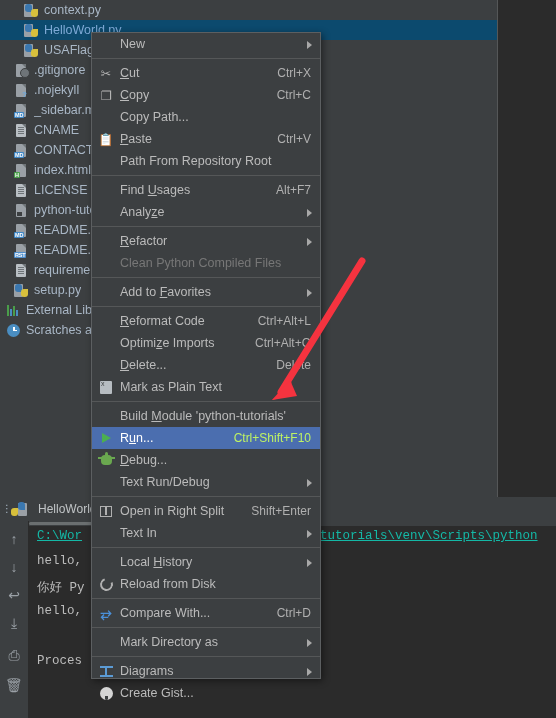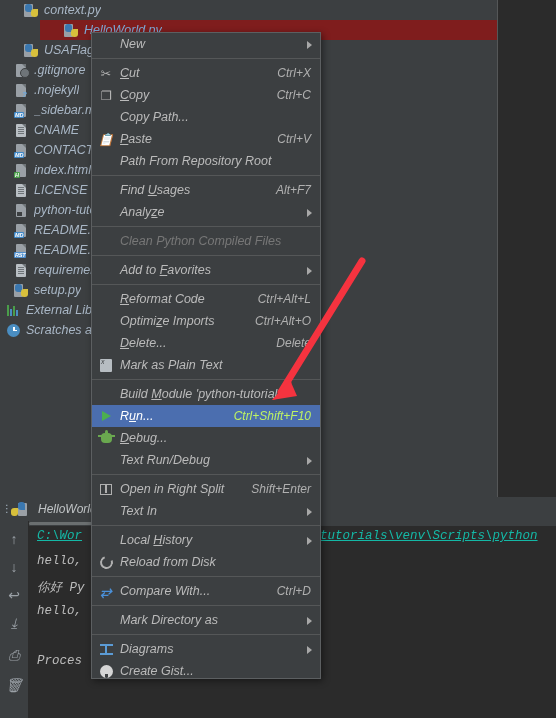--- a/index.html
+++ b/index.html
@@ -2,40 +2,40 @@
 <html><head>
 <meta charset="utf-8">
 <style>
   html,body{margin:0;padding:0;}
   body{
     width:556px;height:718px;overflow:hidden;position:relative;
     background:#2b2b2b;
     font-family:"Liberation Sans","DejaVu Sans",sans-serif;
     -webkit-font-smoothing:antialiased;
   }
-  .ide{position:absolute;inset:0;background:#2b2b2b;font-style:italic;}
+  .ide{position:absolute;inset:0;background:#2b2b2b;}
 
   
   .tree{
     position:absolute;left:0;top:0;width:497px;height:497px;
     background:#3c3f41;
   }
   .tree-divider{
     position:absolute;left:497px;top:0;width:1px;height:497px;background:#555758;
   }
   .editor-bg{
     position:absolute;left:498px;top:0;width:58px;height:497px;background:#2b2b2b;
   }
   .tree-row{
     position:absolute;left:0;width:497px;height:20px;
     display:flex;align-items:center;
     color:#a9b7c6;font-size:12.5px;white-space:nowrap;
   }
   .tree-row .ind{display:inline-block;}
-  .tree-row.selected{background:#7f1d1d;margin-left:40px;}
+  .tree-row.selected{background:#0c4a6e;}
   .tree-row.selected .lbl{color:#7ea9d6;}
   .lbl{overflow:hidden;}
   .ficon{
     width:15px;height:15px;margin-right:5px;position:relative;flex:0 0 auto;
     display:inline-block;
   }
   
   .sheet{
     position:absolute;left:2px;top:1px;width:10px;height:13px;
     background:#9aa0a6;border-radius:1px;
@@ -459,20 +459,24 @@
         <div class="msep"></div>
         <div class="mi">
           <span class="mlabel">Find <u>U</u>sages</span>
           <span class="mshort">Alt+F7</span>
         </div>
         <div class="mi">
           <span class="mlabel">Analy<u>z</u>e</span>
           <span class="marrow"></span>
         </div>
         <div class="msep"></div>
+        <div class="mi">
+          <span class="mlabel"><u>R</u>efactor</span>
+          <span class="marrow"></span>
+        </div>
         <div class="mi disabled">
           <span class="mlabel">Clean Python Compiled Files</span>
         </div>
         <div class="msep"></div>
         <div class="mi">
           <span class="mlabel">Add to <u>F</u>avorites</span>
           <span class="marrow"></span>
         </div>
         <div class="msep"></div>
         <div class="mi">

